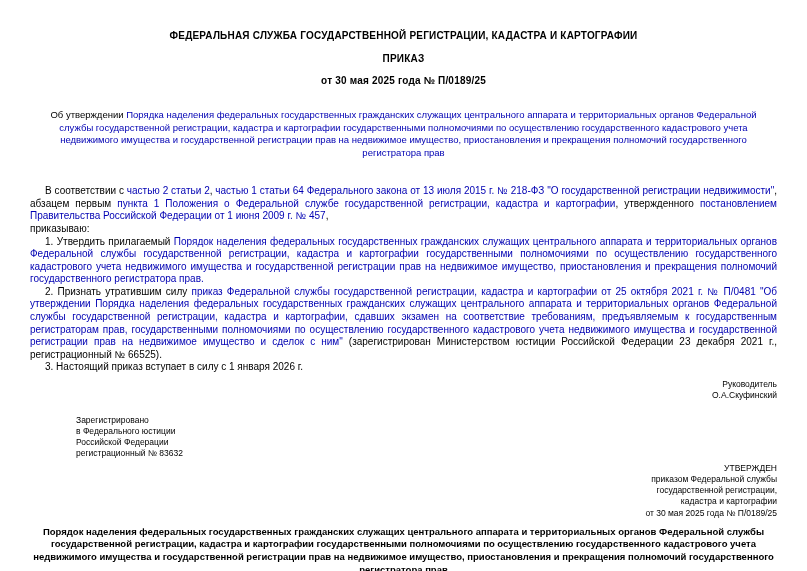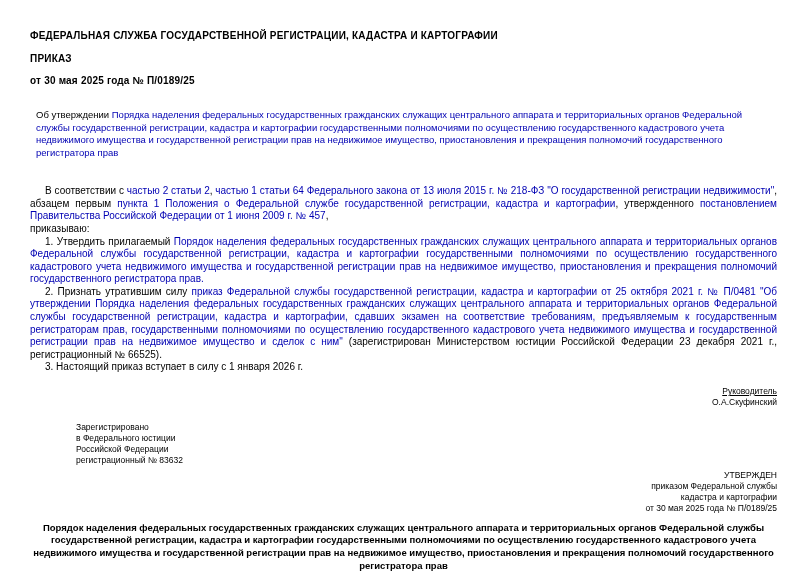--- a/index.html
+++ b/index.html
@@ -8,41 +8,41 @@
     width: 807px; height: 571px;
     font-family: "Liberation Sans", sans-serif;
     color: #000;
     overflow: hidden;
   }
   .page {
     width: 807px; height: 571px;
     padding: 30px 30px 10px 30px;
     background: var(--page-bg, #fff);
   }
-  .center { }
+  .center { text-align: center; }
   .right  { text-align: right; }
   .hdr    { font-size: 10px; font-weight: bold; letter-spacing: 0.2px; }
   .doc-title {
     font-size: 9.5px; font-weight: normal;
     line-height: 1.32;
     margin-top: 23px;
     padding: 0 6px;
   }
   .para {
     font-size: 10px;
     line-height: 1.26;
     text-align: justify;
   }
   .indent { text-indent: 15px; }
   .small  { font-size: 8.5px; line-height: 1.3; }
   .lnk { color: var(--link, #0000b3); }
   .doc-title .lnk { color: var(--link, #0000b3); }
   .mt12 { margin-top: 12px; }
   .mt11 { margin-top: 11px; }
-  .sig   { margin-top: 12px; text-decoration: underline; }
+  .sig   { margin-top: 5px; }
   .regblock { margin-top: 14px; margin-left: 46px; }
   .apprblock { margin-top: 4px; }
   .order-title {
     font-size: 9.5px; font-weight: bold; line-height: 1.35;
     text-align: center; margin-top: 7px; padding: 0 2px;
   }
   .section-head {
     font-size: 9.5px; font-weight: bold; text-align: left;
     margin-top: 19px;
   }
@@ -71,20 +71,21 @@
   <div class="regblock">
     <div class="small">Зарегистрировано</div>
     <div class="small">в Федерального юстиции</div>
     <div class="small">Российской Федерации</div>
     <div class="small">регистрационный № 83632</div>
   </div>
 
   <div class="apprblock">
     <div class="small right">УТВЕРЖДЕН</div>
     <div class="small right">приказом Федеральной службы</div>
+    <div class="small right">государственной регистрации,</div>
     <div class="small right">кадастра и картографии</div>
     <div class="small right">от 30 мая 2025 года № П/0189/25</div>
   </div>
 
   <div class="order-title">Порядок наделения федеральных государственных гражданских служащих центрального аппарата и территориальных органов Федеральной службы государственной регистрации, кадастра и картографии государственными полномочиями по осуществлению государственного кадастрового учета недвижимого имущества и государственной регистрации прав на недвижимое имущество, приостановления и прекращения полномочий государственного регистратора прав</div>
 
   <div class="section-head">I. Наделение полномочиями государственного регистратора прав</div>
 
 </div>
 

